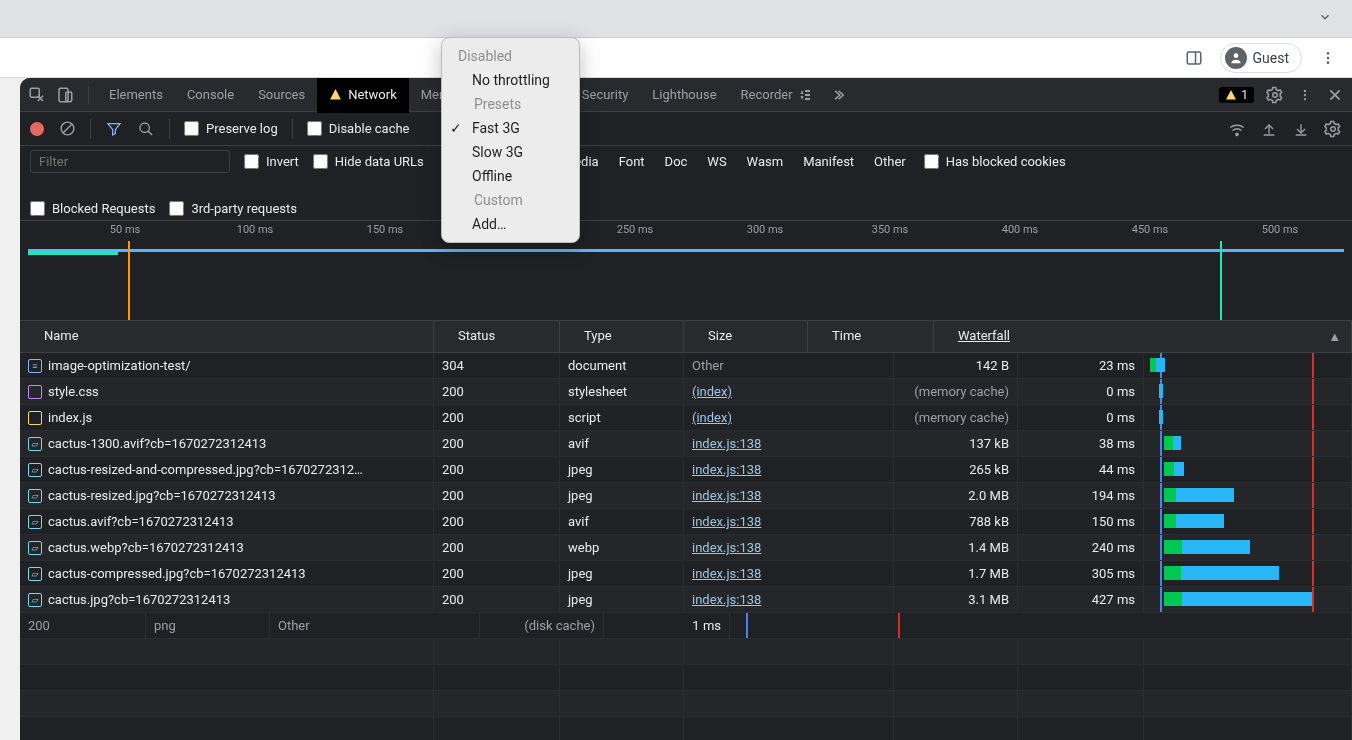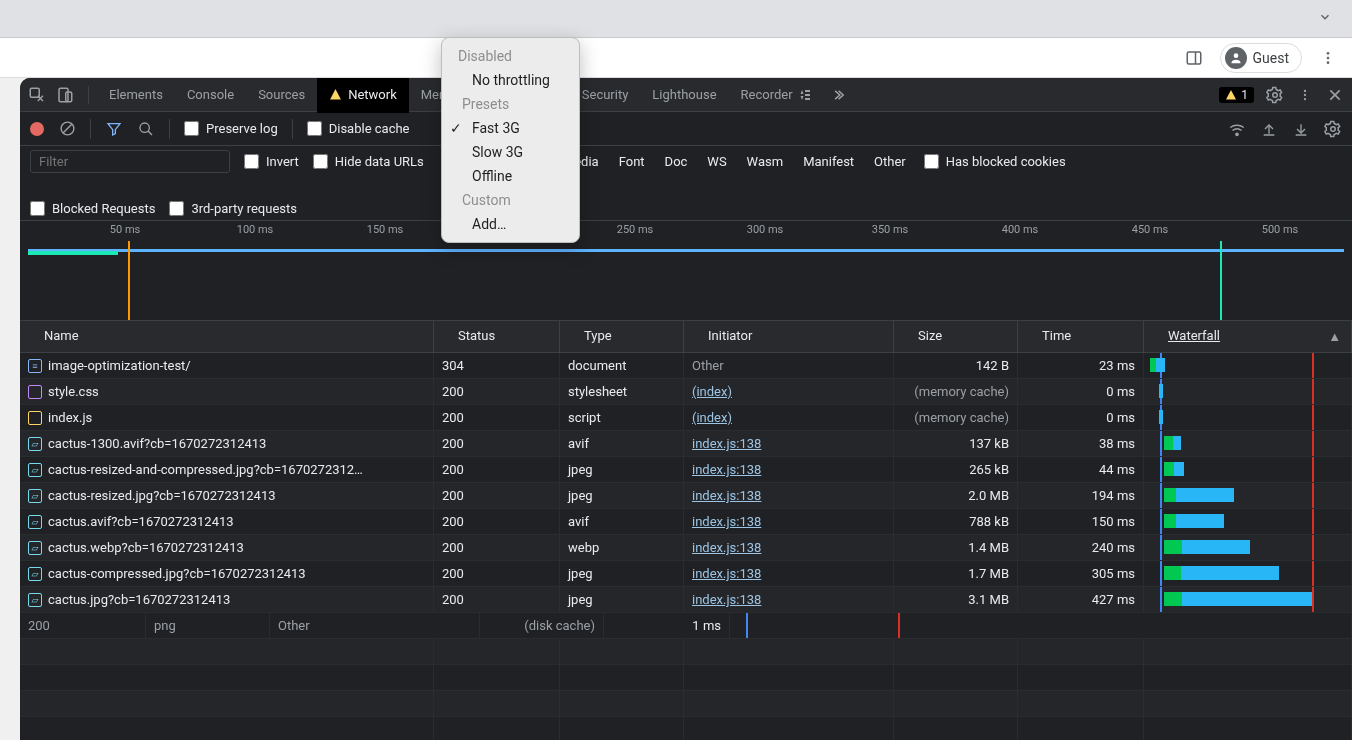--- a/index.html
+++ b/index.html
@@ -63,21 +63,21 @@
 
   .wf-bar { position:absolute; top:5px; height:14px; }
   .wf-green { background:#00c853; }
   .wf-blue { background:#29b6f6; }
   .wf-redline { position:absolute; top:0; bottom:0; width:2px; background:#d93025; left:168px; }
   .wf-blueline { position:absolute; top:0; bottom:0; width:2px; background:#4285f4; left:16px; }
 
   .dropdown { position:absolute; left:441px; top:37px; width:139px; background:#ececec; border:1px solid #bdbdbd; border-radius:8px; box-shadow:0 6px 20px rgba(0,0,0,0.25); padding:6px 0; z-index:100; color:#1f1f1f; font-size:14px; }
   .dropdown .dd-item { padding:4px 16px 4px 30px; position:relative; cursor:default; }
   .dropdown .dd-item.disabled { color:#8e8e8e; padding-left:16px; }
-  .dropdown .dd-item.header { color:#8e8e8e; padding-left:20px; }
+  .dropdown .dd-item.header { color:#8e8e8e; padding-left:32px; }
   .dropdown .dd-item .check { position:absolute; left:8px; top:4px; }
 
   svg { display:block; }
 </style>
 </head>
 <body>
 
 <div class="titlebar">
   <span class="chev">
     <svg width="14" height="14" viewBox="0 0 24 24" fill="none" stroke="currentColor" stroke-width="2.5">
@@ -295,21 +295,20 @@
     <div class="blueline"></div>
     <div class="greenseg" style="left:8px; width:90px; background:#1de9b6;"></div>
     <div class="vbar" style="left:108px; background:#ff9800;"></div>
     <div class="vbar" style="left:1200px; background:#1de9b6;"></div>
   </div>
 
   <div class="grid-header">
     <div class="col col-name">Name</div>
     <div class="col col-status">Status</div>
     <div class="col col-type">Type</div>
-    <div class="col col-initiator">Initiator</div>
     <div class="col col-size">Size</div>
     <div class="col col-time">Time</div>
     <div class="col col-waterfall">
       <span>Waterfall</span>
       <span class="sort">▲</span>
     </div>
   </div>
 
   <div class="grid-body" id="grid-body">
       <div class="grid-row">

